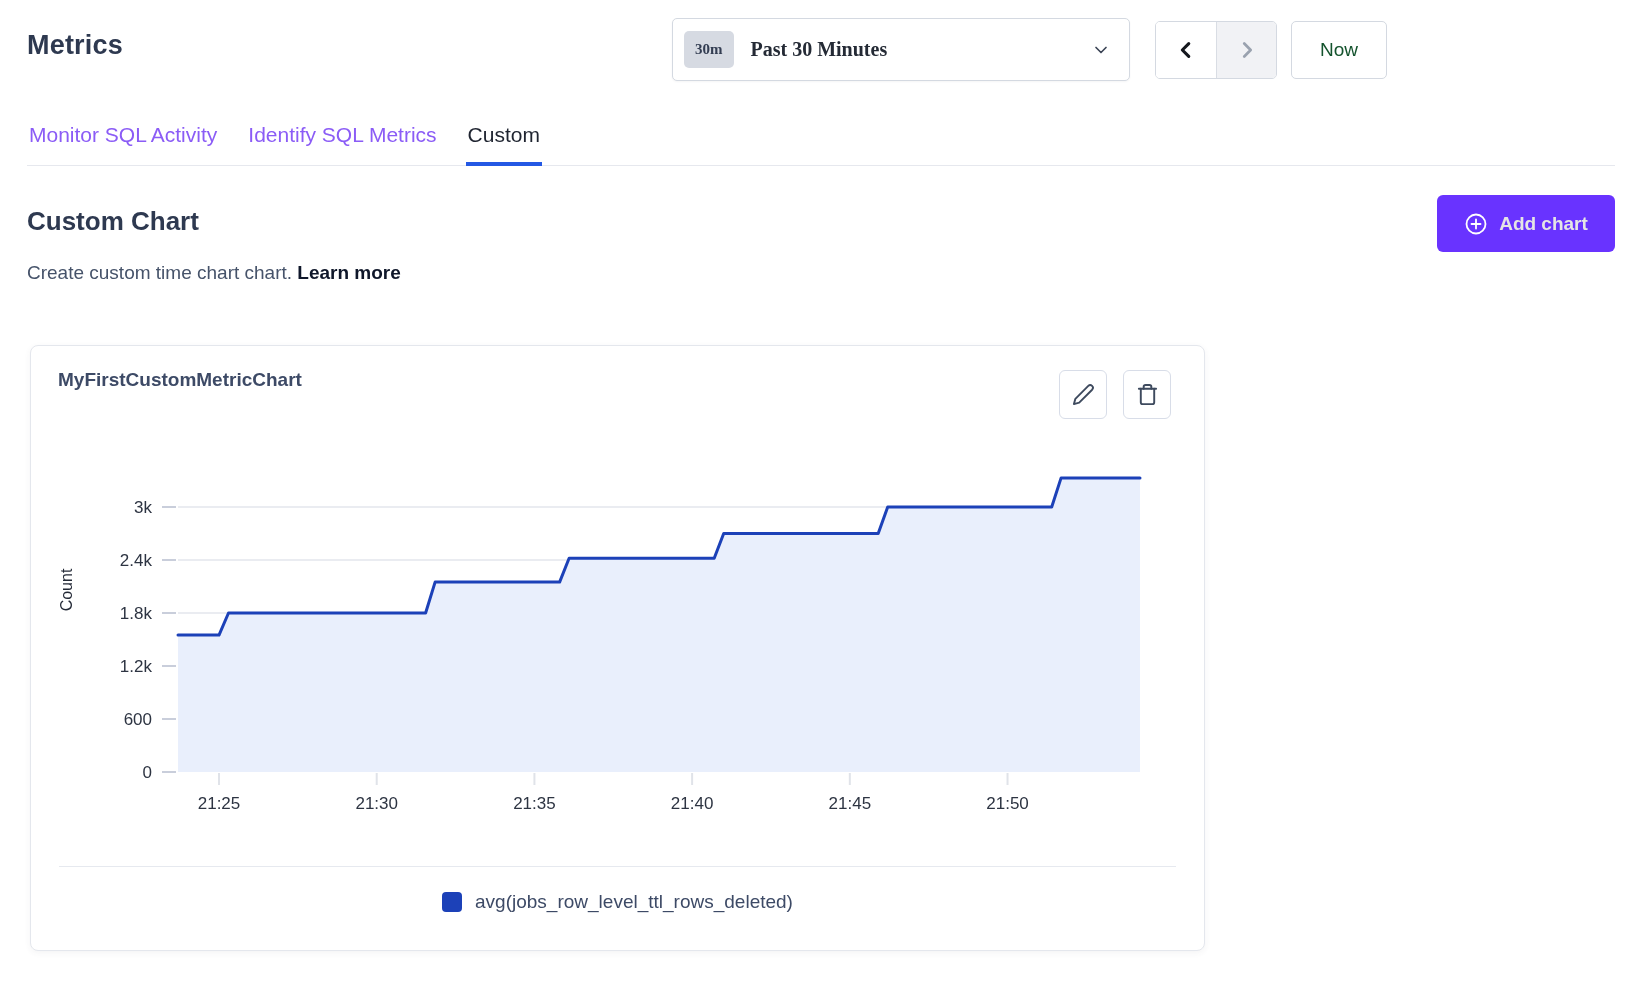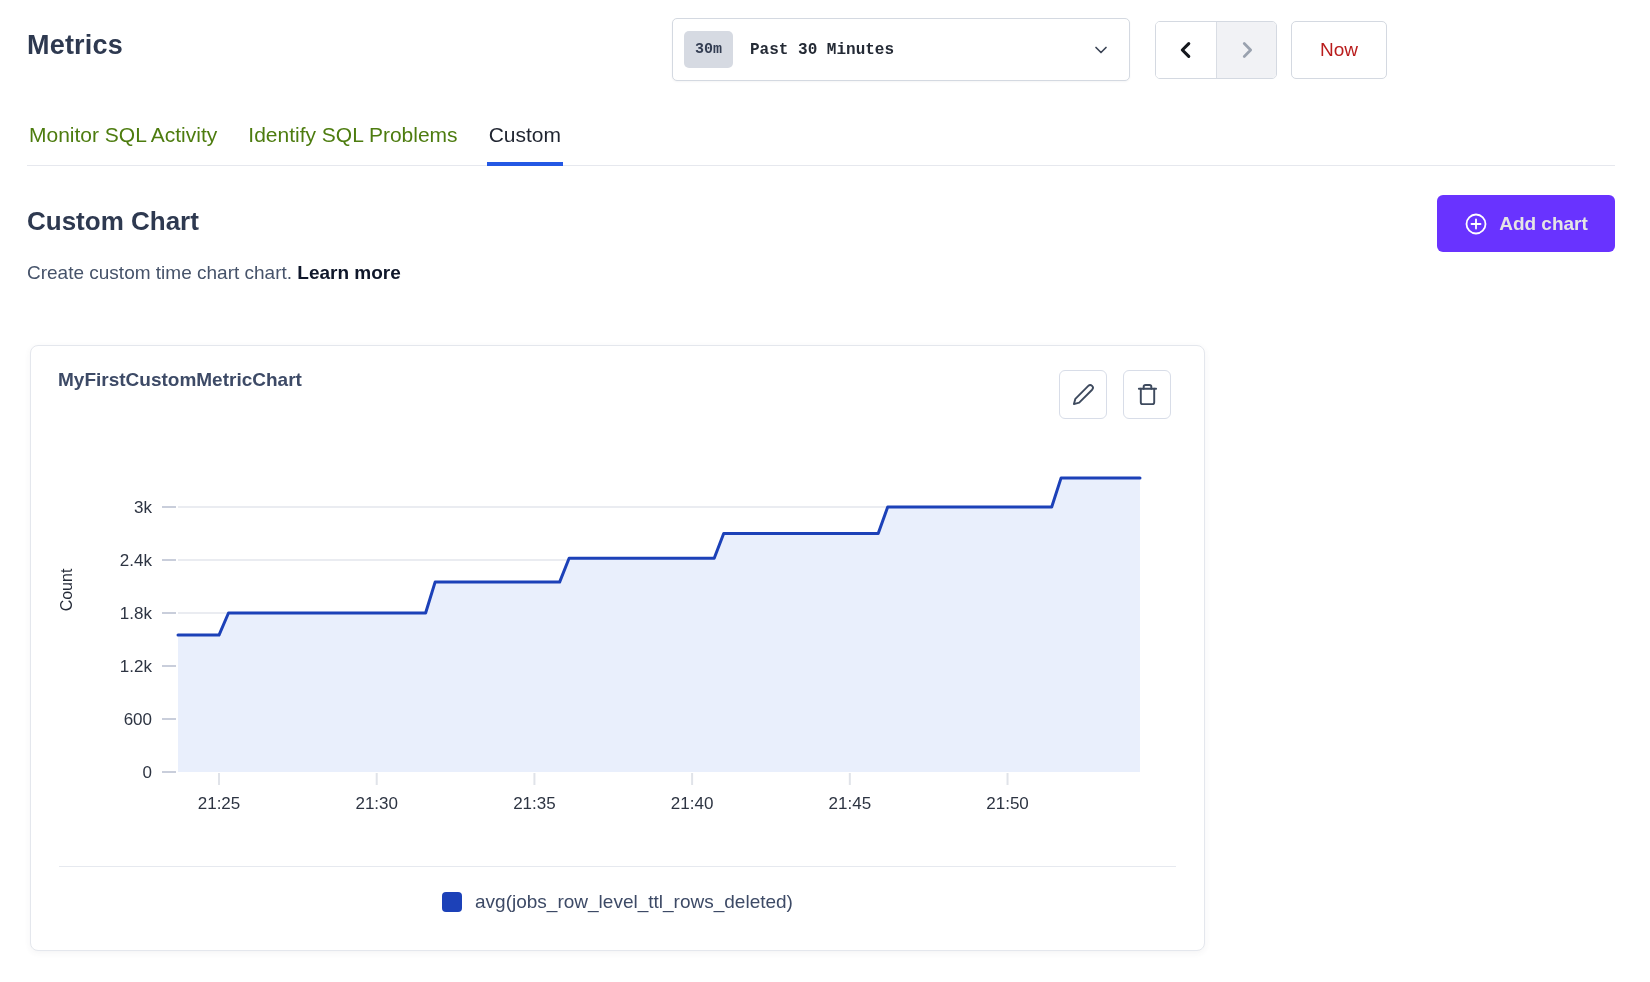--- a/index.html
+++ b/index.html
@@ -12,38 +12,38 @@
 
   
   .top-row { display:flex; justify-content:space-between; align-items:flex-start; }
   .page-title { font-size:27px; font-weight:700; color:#2e3950; margin:30px 0 0 0; letter-spacing:.2px; }
 
   .time-controls { display:flex; align-items:center; margin-top:18px; margin-right:228px; }
   .time-dropdown {
     display:flex; align-items:center; width:458px; height:63px;
     border:1px solid #d4d9e1; border-radius:5px; background:#fff;
     padding:0 18px 0 11px; cursor:pointer; box-shadow:0 1px 2px rgba(50,60,80,.05);
-    font-family:Liberation Mono, monospace;
+    font-family:Liberation Serif, serif;
   }
   .range-badge { background:#d6dae2; color:#333d52; font-weight:700; font-size:15px; border-radius:5px; padding:10px 11px; }
-  .time-label { font-size:16px; font-weight:700; color:#242a35; margin-left:17px; flex:1; text-align:left; }
+  .time-label { font-size:20px; font-weight:700; color:#242a35; margin-left:17px; flex:1; text-align:left; }
 
   .arrow-group { display:flex; margin-left:25px; border:1px solid #d4d9e1; border-radius:5px; overflow:hidden; height:58px; background:#fff; }
   .arrow-btn { width:60px; border:none; background:#fff; display:flex; align-items:center; justify-content:center; cursor:pointer; padding:0; }
   .arrow-btn.disabled { border-left:1px solid #d9dde4; background:#f1f2f5; cursor:default; }
 
   .now-button {
     margin-left:14px; width:96px; height:58px; background:#fff;
-    border:1px solid #d4d9e1; border-radius:5px; font-size:19px; color:#b91c1c;
+    border:1px solid #d4d9e1; border-radius:5px; font-size:19px; color:#14532d;
     cursor:pointer; font-family:inherit;
   }
 
   
   .tabs { display:flex; gap:27px; margin-top:36px; border-bottom:1px solid #e6e8ee; }
-  .tab { font-size:21px; color:#4d7c0f; padding:6px 2px 15px; border-bottom:4px solid transparent; margin-bottom:-1px; cursor:pointer; }
+  .tab { font-size:21px; color:#8b5cf6; padding:6px 2px 15px; border-bottom:4px solid transparent; margin-bottom:-1px; cursor:pointer; }
   .tab.active { color:#1f2430; border-bottom-color:#2458e4; }
 
   
   .section-row { display:flex; justify-content:space-between; align-items:flex-start; }
   .section-title { font-size:26px; font-weight:700; color:#2e3950; margin:40px 0 0 0; }
   .section-desc { font-size:19px; color:#46536a; margin:25px 0 0 0; }
   .learn-more { color:#0f172a; font-weight:700; cursor:pointer; }
   .add-chart {
     margin-top:29px; width:178px; height:57px; background:#6933ff; color:#e5e5e5;
     border:none; border-radius:6px; font-size:19px; font-weight:700;
@@ -105,21 +105,21 @@
           </span>
         </button>
       </div>
 
       <button class="now-button">Now</button>
     </div>
   </div>
 
   <div class="tabs" id="tabs">
       <div class="tab">Monitor SQL Activity</div>
-      <div class="tab">Identify SQL Problems</div>
+      <div class="tab">Identify SQL Metrics</div>
       <div class="tab active">Custom</div>
     </div>
 
   <div class="section-row">
     <div>
       <h2 class="section-title">Custom Chart</h2>
       <p class="section-desc">
         <span>Create custom time chart chart.</span>
         <span class="learn-more">Learn more</span>
       </p>

